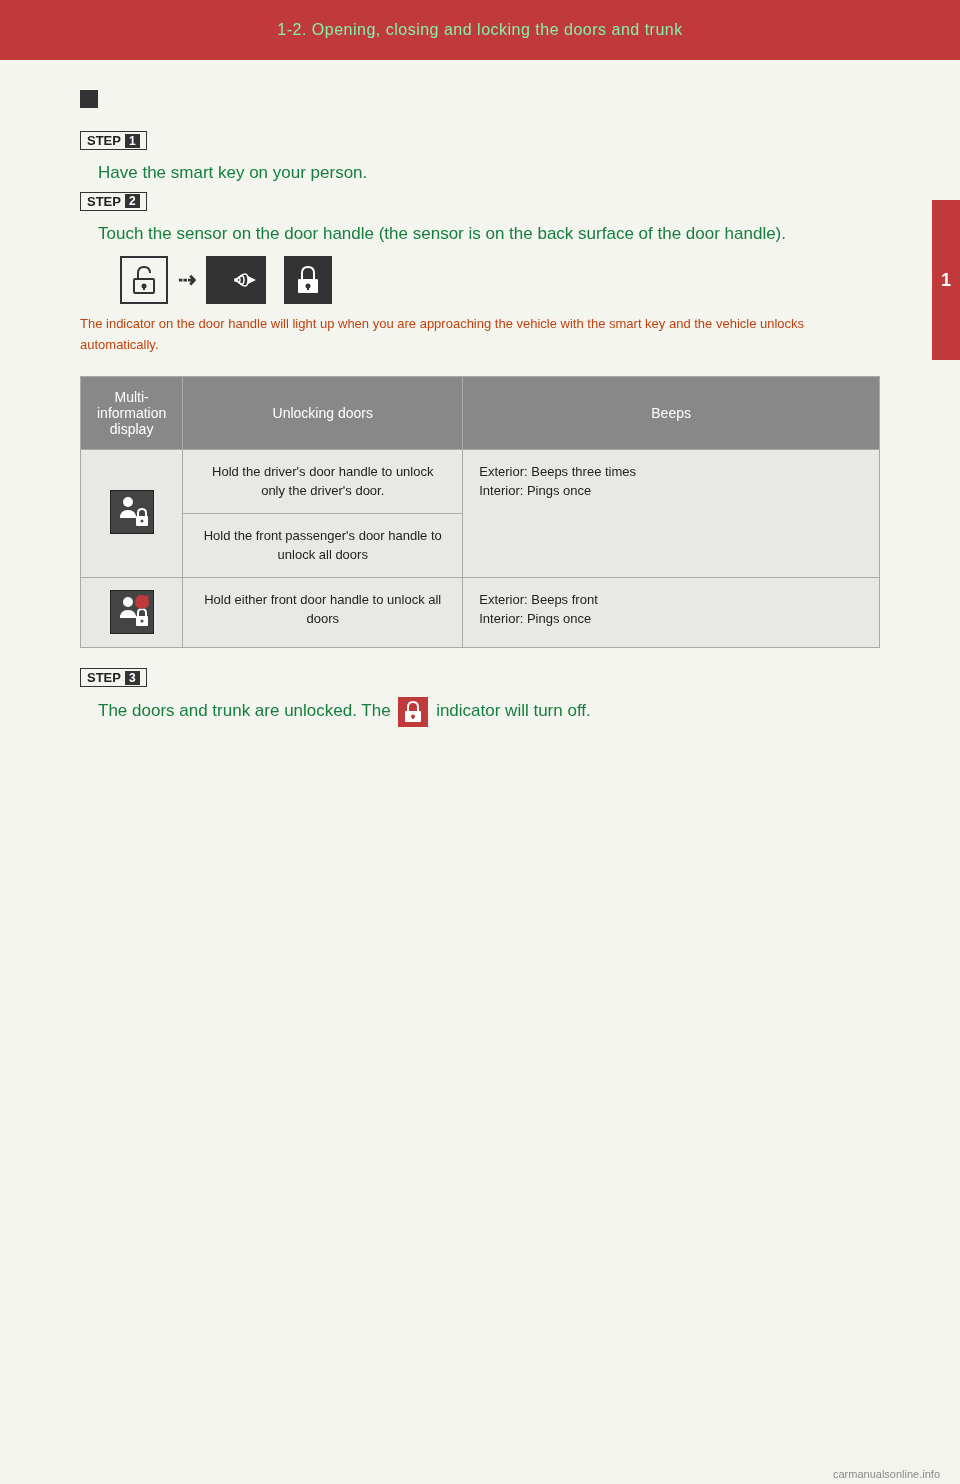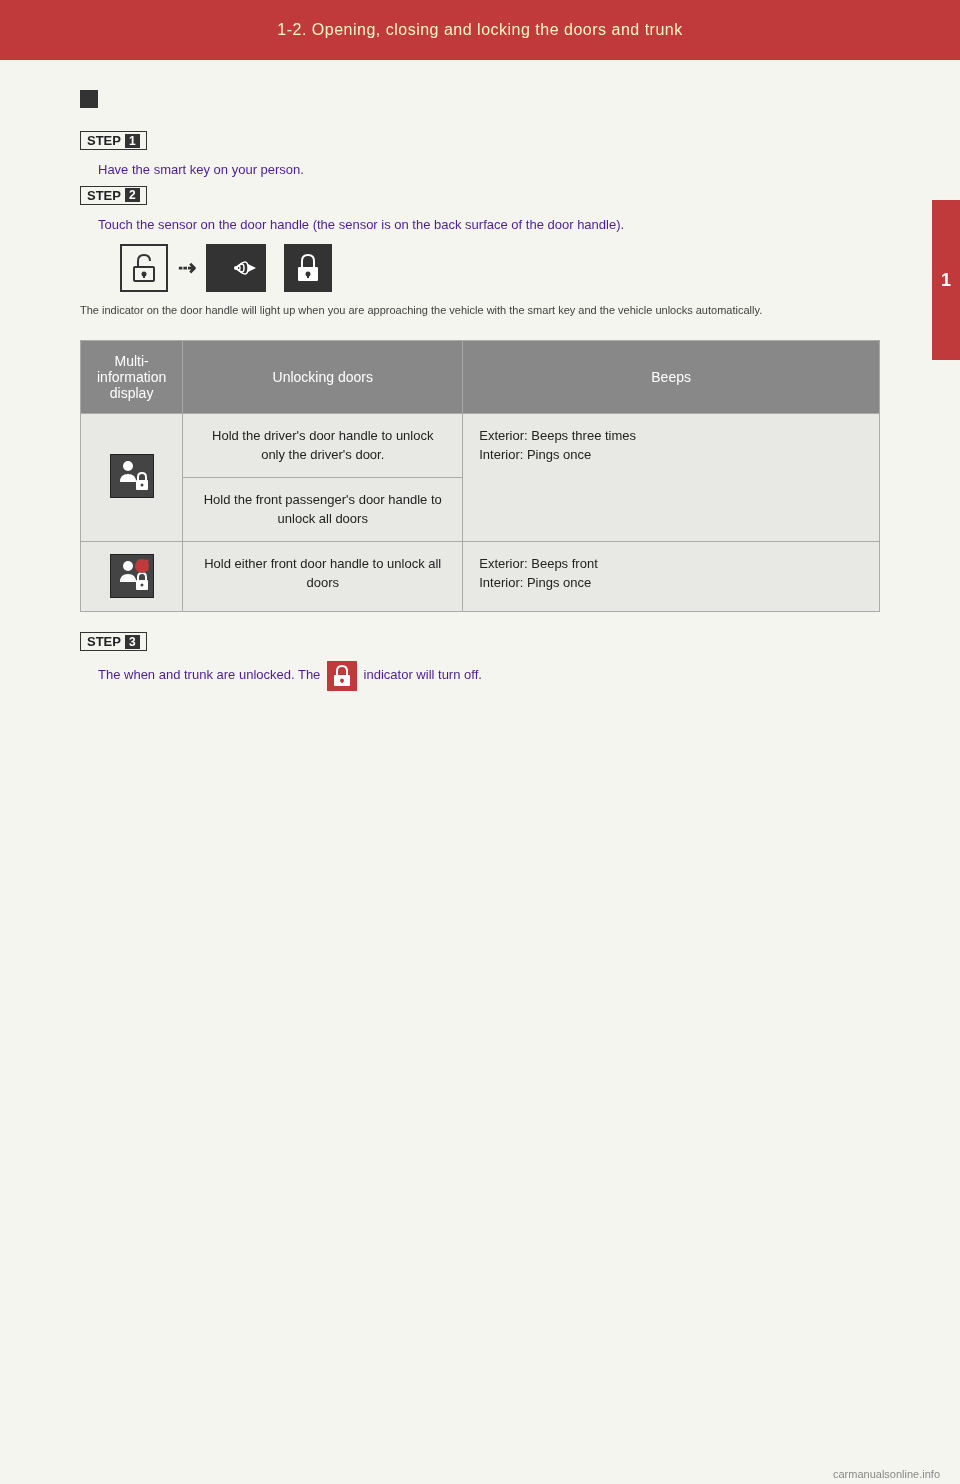--- a/index.html
+++ b/index.html
@@ -18,21 +18,21 @@
     .header-bar {
       width: 100%;
       height: 60px;
       background: #c0393b;
       display: flex;
       align-items: center;
       justify-content: center;
     }
 
     .header-title {
-      color: #fef9c3;
+      color: #86efac;
       font-size: 16px;
       font-weight: normal;
       letter-spacing: 0.5px;
     }
 
     
     .side-tab {
       position: absolute;
       right: 0;
       top: 200px;
@@ -79,25 +79,25 @@
     .step-num {
       background: #333;
       color: white;
       padding: 0 4px;
       margin-left: 4px;
       font-size: 12px;
       font-weight: bold;
     }
 
     .step-text {
-      font-size: 13px;
+      font-size: 17px;
       margin-left: 18px;
       margin-bottom: 6px;
       line-height: 1.5;
-      color: #4c1d95;
+      color: #15803d;
     }
 
     
     .icons-row {
       display: flex;
       align-items: center;
       gap: 10px;
       margin: 10px 0 10px 40px;
     }
 
@@ -138,23 +138,23 @@
       height: 48px;
       display: flex;
       align-items: center;
       justify-content: center;
       color: white;
       font-size: 18px;
     }
 
     
     .desc-text {
-      font-size: 11px;
+      font-size: 13px;
       line-height: 1.6;
-      color: #404040;
+      color: #c2410c;
       margin: 8px 0 8px 0;
     }
 
     
     .info-table {
       width: 100%;
       border-collapse: collapse;
       margin: 20px 0;
       border: 1px solid #aaa;
       padding-left: 16px;
@@ -389,21 +389,21 @@
 
   
   <div style="margin-bottom: 4px;">
     <div class="step-label">
       <span>STEP</span>
       <span class="step-num">3</span>
     </div>
   </div>
 
   <div class="step-text">
-    <span>The when and trunk are unlocked. The</span>
+    <span>The doors and trunk are unlocked. The</span>
     
     <span class="inline-icon">
       <svg width="20" height="22" viewBox="0 0 20 22">
         <rect x="2" y="10" width="16" height="11" rx="1" fill="white"></rect>
         <circle cx="10" cy="15.5" r="2" fill="#c0393b"></circle>
         <line x1="10" y1="15.5" x2="10" y2="18" stroke="#c0393b" stroke-width="1.5"></line>
         <path d="M5 10 V6 Q5 1 10 1 Q15 1 15 6 V10" fill="none" stroke="white" stroke-width="2"></path>
       </svg>
     </span>
     <span>indicator will turn off.</span>

